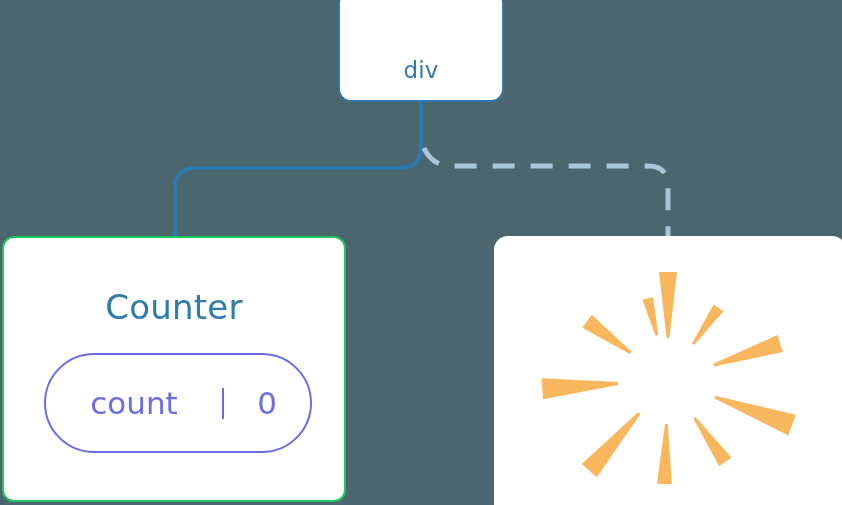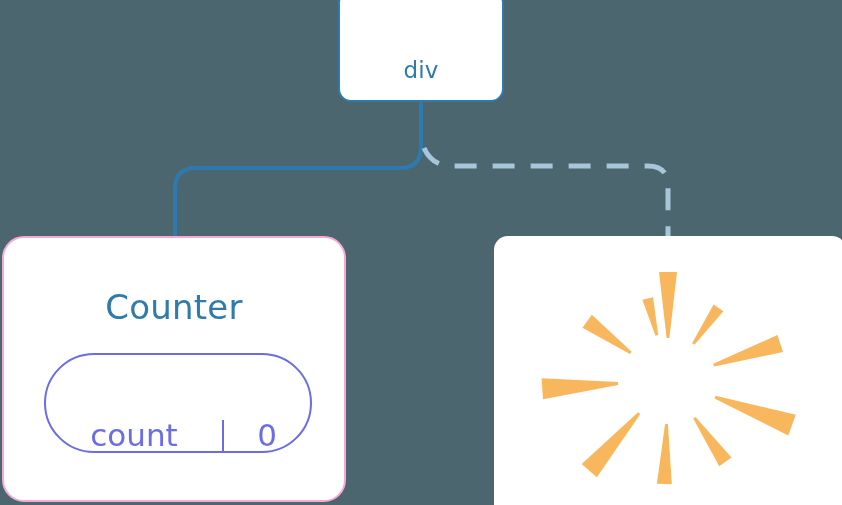--- a/index.html
+++ b/index.html
@@ -46,22 +46,22 @@
     padding-bottom: 18px;
   }
   .node-div .node-title {
     font-size: 23px;
   }
   .node-counter {
     left: 2px;
     top: 236px;
     width: 344px;
     height: 266px;
-    border: 2px solid #f9a8d4;
-    border-radius: 22px;
+    border: 2px solid #22c55e;
+    border-radius: 12px;
   }
   .node-sparkle {
     left: 494px;
     top: 236px;
     width: 352px;
     height: 276px;
     border: 0;
     border-radius: 14px 14px 0 0;
     overflow: hidden;
   }
@@ -84,21 +84,21 @@
   
   .state-pill {
     position: absolute;
     left: 40px;
     top: 115px;
     width: 268px;
     height: 100px;
     border: 2px solid #6b6ce6;
     border-radius: 50px;
     display: flex;
-    align-items: flex-end;
+    align-items: center;
     box-sizing: border-box;
     background: #ffffff;
   }
   .state-key, .state-val {
     display: flex;
     align-items: center;
     justify-content: center;
     color: #6b6ce6;
     font-size: 31px;
     line-height: 1;

